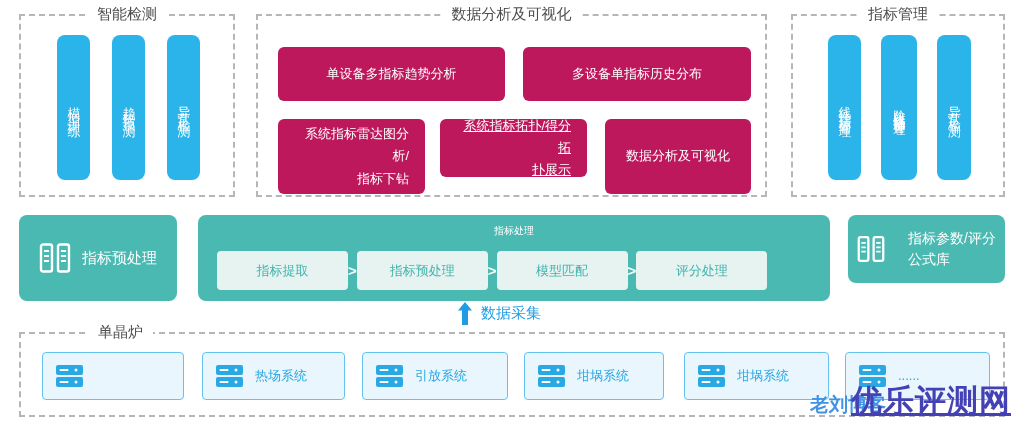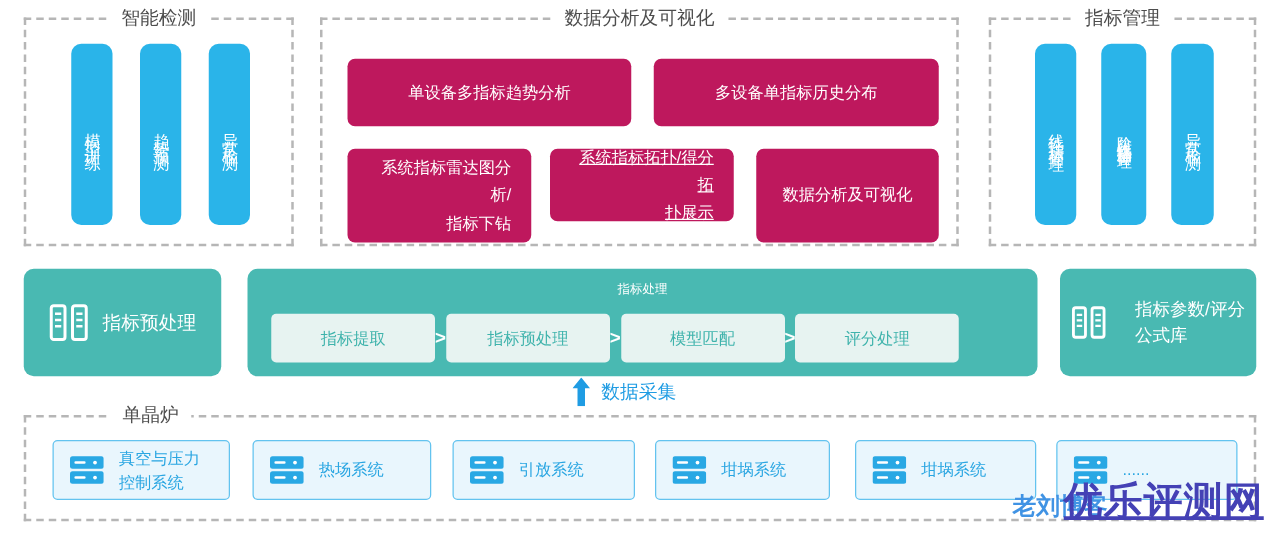--- a/index.html
+++ b/index.html
@@ -115,21 +115,21 @@
       <div class="step">指标提取</div>
       <span class="sep">&gt;</span>
       <div class="step">指标预处理</div>
       <span class="sep">&gt;</span>
       <div class="step">模型匹配</div>
       <span class="sep">&gt;</span>
       <div class="step">评分处理</div>
     </div>
   </div>
 
-  <div class="tealbox teal-flex" style="left:848px;top:215px;width:157px;height:86px;gap:23px;">
+  <div class="tealbox teal-flex" style="left:848px;top:215px;width:157px;height:68px;gap:23px;">
     <span class="icon">
       <svg width="28" height="28" viewBox="0 0 32 30">
         <g fill="none" stroke="#ffffff" stroke-width="2.6">
           <rect x="2" y="1.5" width="11" height="27" rx="2"></rect>
           <rect x="19" y="1.5" width="11" height="27" rx="2"></rect>
         </g>
         <g stroke="#ffffff" stroke-width="2">
           <path d="M5 8h5M5 13h5M5 18h5M22 8h5M22 13h5M22 18h5"></path>
         </g>
       </svg>
@@ -159,22 +159,20 @@
           </g>
           <g stroke="#ffffff" stroke-width="2" stroke-linecap="round">
               <path d="M4.5 6h7M4.5 18h7"></path>
             </g>
           <g fill="#ffffff">
               <circle cx="20" cy="6" r="1.5"></circle>
               <circle cx="20" cy="18" r="1.5"></circle>
             </g>
         </svg>
       </span>
-      <span>真空与压力
-控制系统</span>
     </div>
 
     <div class="sysbox" style="left:181px;width:143px;">
       <span class="icon">
         <svg width="27" height="24" viewBox="0 0 27 24">
           <g fill="#29a8e4">
             <rect x="0" y="1" width="27" height="10" rx="2"></rect>
             <rect x="0" y="13" width="27" height="10" rx="2"></rect>
           </g>
           <g stroke="#ffffff" stroke-width="2" stroke-linecap="round">

